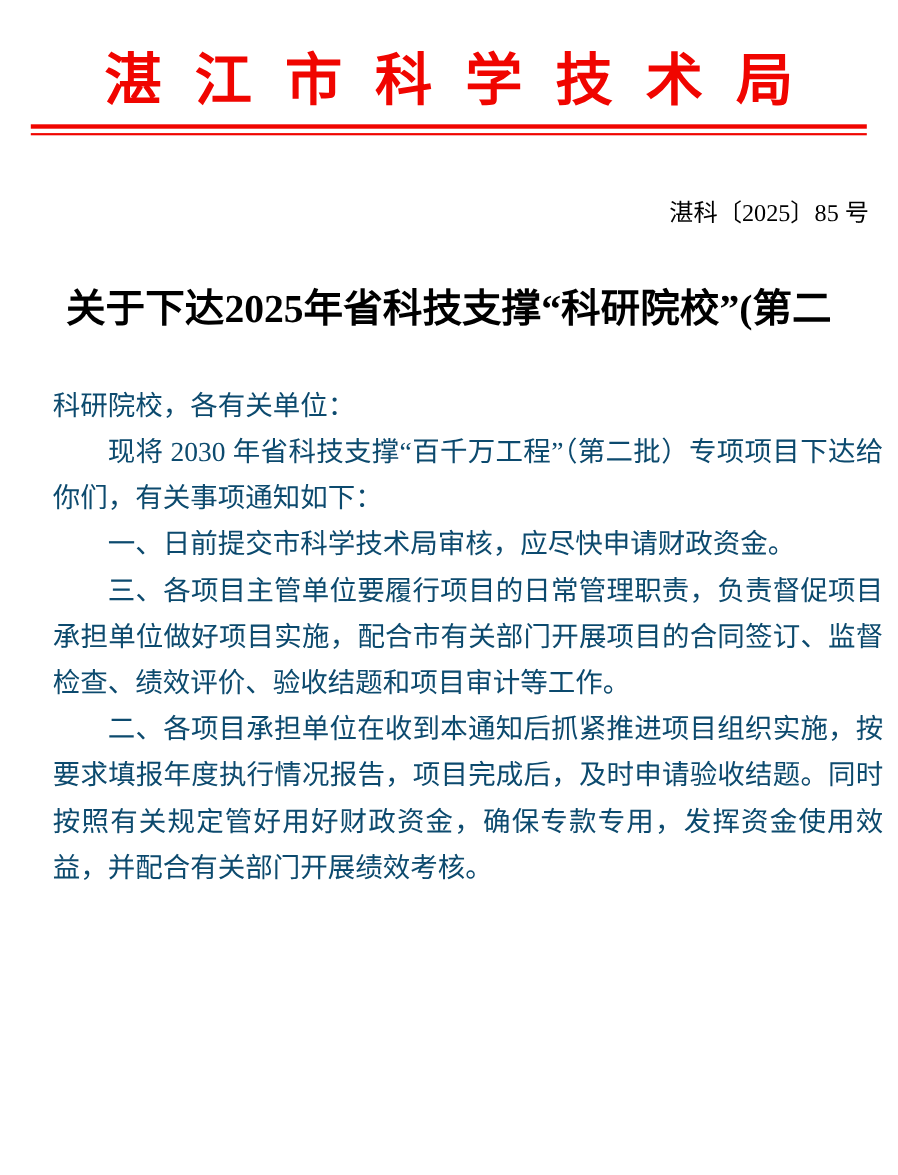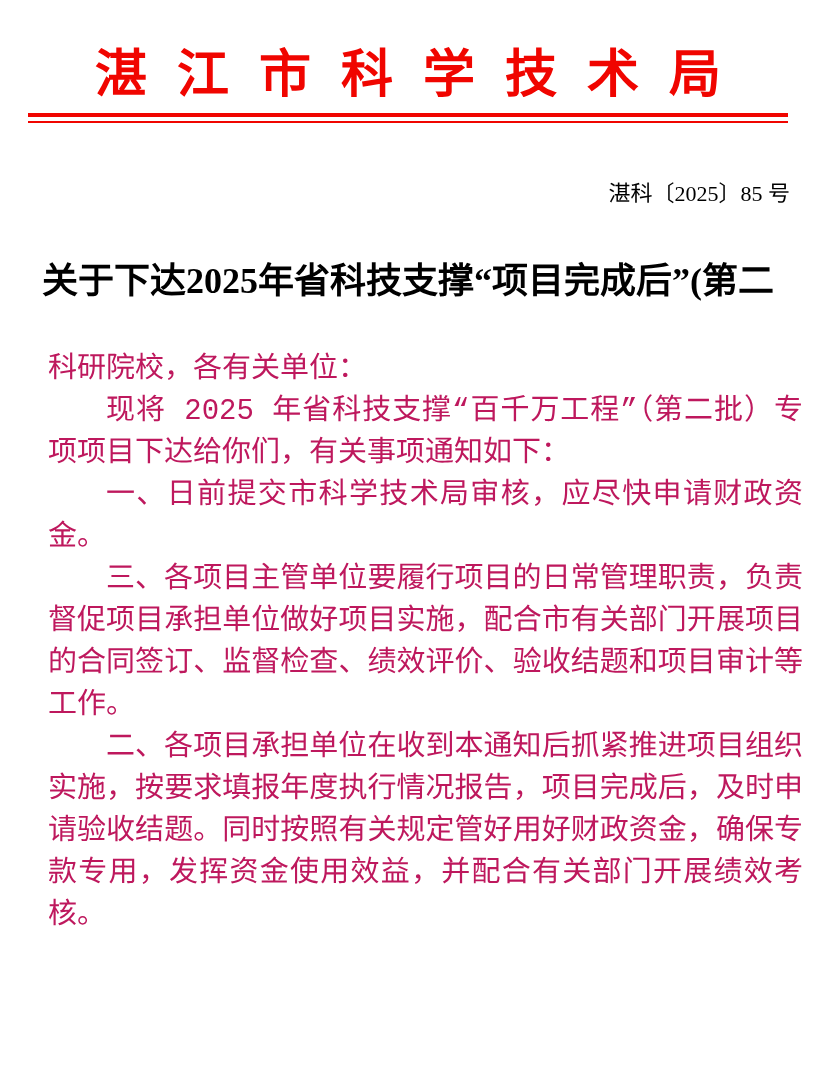--- a/index.html
+++ b/index.html
@@ -64,26 +64,25 @@
     font-size: 36px;
     line-height: 52px;
     color: #000000;
   }
   .notice-title .title-line {
     display: block;
   }
   
   .body-text {
     margin: 42px 13px 0 48px;
-    font-size: 29px;
+    font-size: 25px;
     line-height: 42px;
     text-align: justify;
     text-justify: inter-ideograph;
-    color: #be185d;
-    font-family: Liberation Mono, monospace;
+    color: #0c4a6e;
   }
   .body-text p {
     margin: 0;
   }
   .body-text p.indent {
     text-indent: 2em;
   }
 </style>
 </head>
 <body>
@@ -94,24 +93,24 @@
 
   <div class="double-rule">
     <div class="rule-thick"></div>
     <div class="rule-gap"></div>
     <div class="rule-thin"></div>
   </div>
 
   <div class="doc-number">湛科〔2025〕85 号</div>
 
   <h2 class="notice-title">
-    <span class="title-line">关于下达2025年省科技支撑“项目完成后”(第二</span>
+    <span class="title-line">关于下达2025年省科技支撑“科研院校”(第二</span>
   </h2>
 
   <div class="body-text">
     <p>科研院校，各有关单位：</p>
-    <p class="indent">现将 2025 年省科技支撑“百千万工程”（第二批）专项项目下达给你们，有关事项通知如下：</p>
+    <p class="indent">现将 2030 年省科技支撑“百千万工程”（第二批）专项项目下达给你们，有关事项通知如下：</p>
     <p class="indent">一、日前提交市科学技术局审核，应尽快申请财政资金。</p>
     <p class="indent">三、各项目主管单位要履行项目的日常管理职责，负责督促项目承担单位做好项目实施，配合市有关部门开展项目的合同签订、监督检查、绩效评价、验收结题和项目审计等工作。</p>
     <p class="indent">二、各项目承担单位在收到本通知后抓紧推进项目组织实施，按要求填报年度执行情况报告，项目完成后，及时申请验收结题。同时按照有关规定管好用好财政资金，确保专款专用，发挥资金使用效益，并配合有关部门开展绩效考核。</p>
   </div>
 
 </div>
 
 </body></html>

